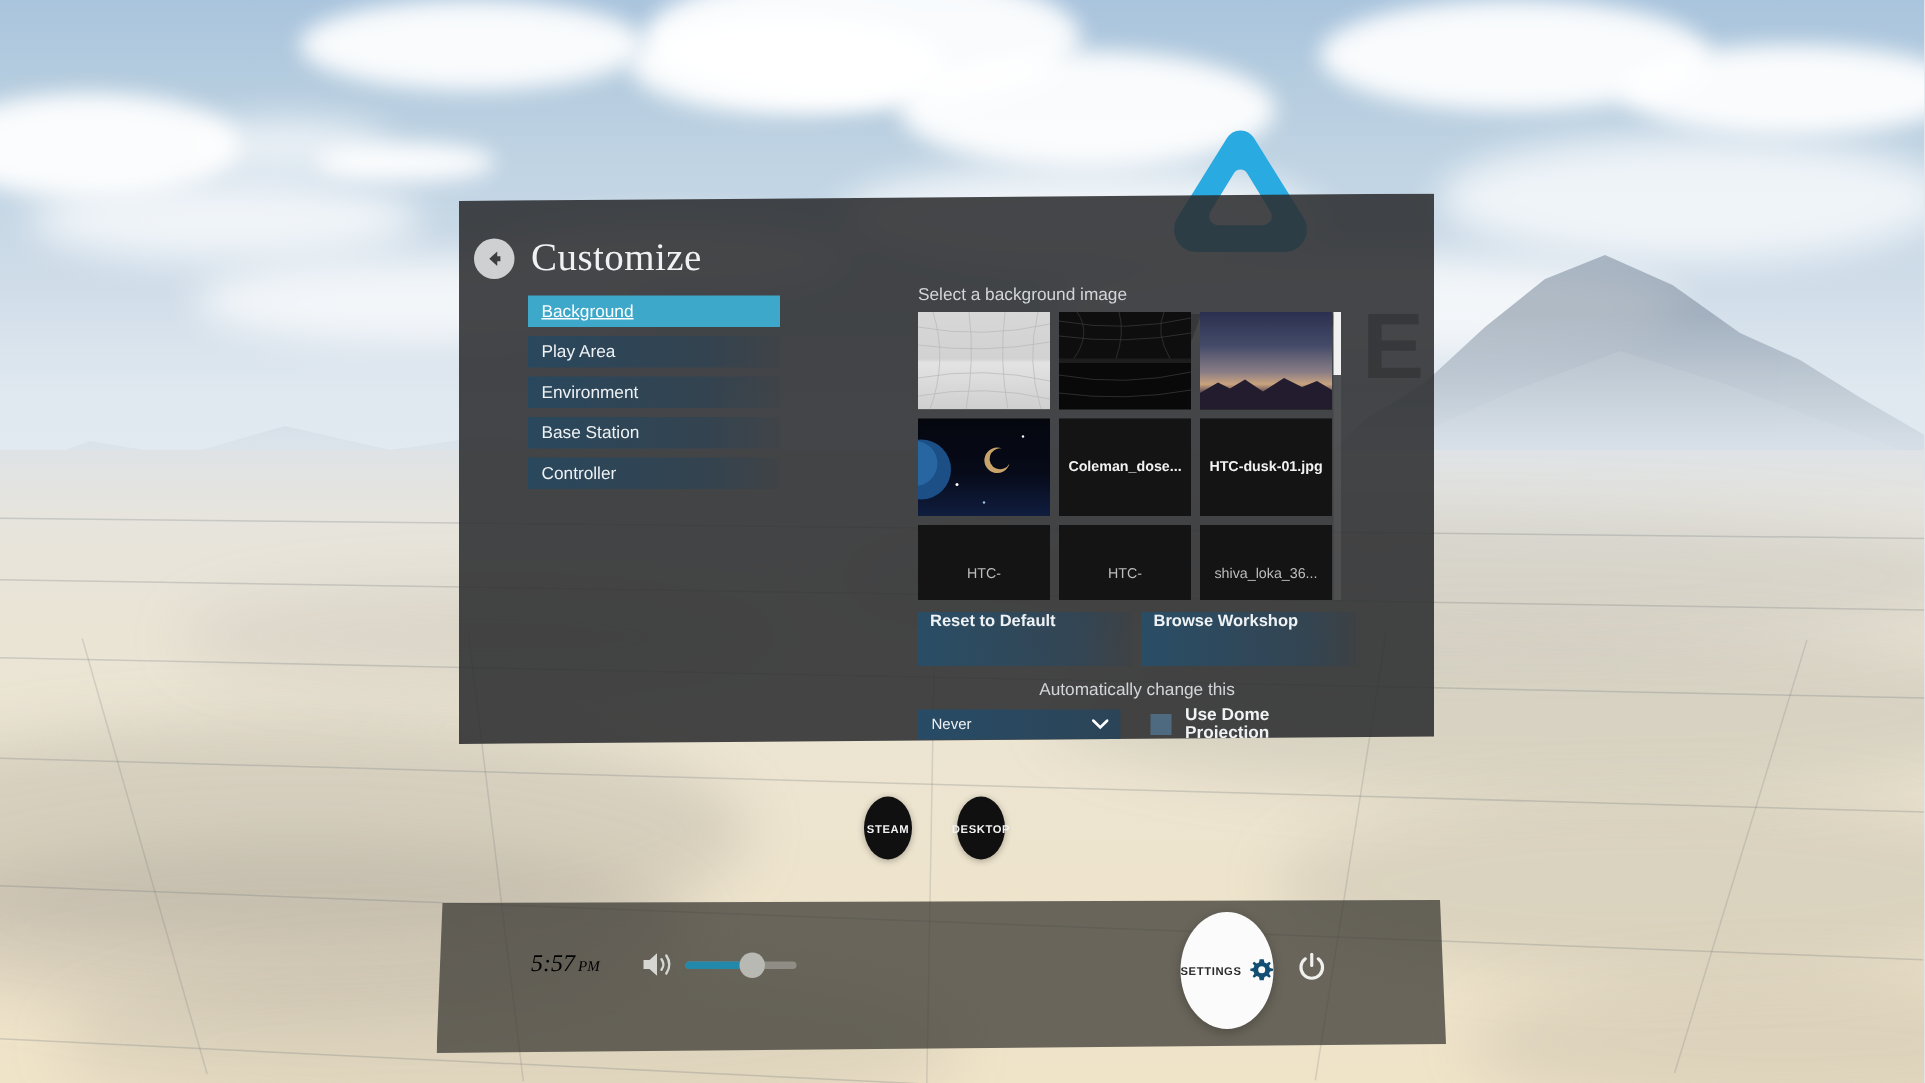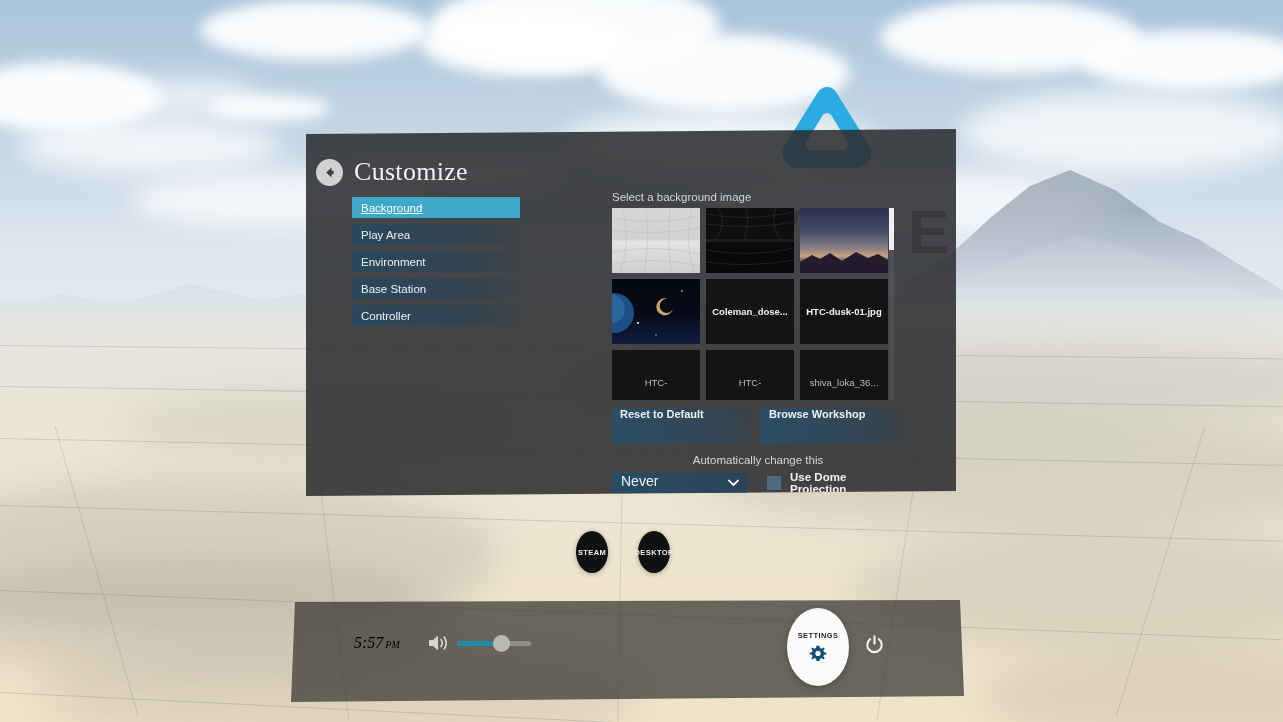--- a/index.html
+++ b/index.html
@@ -286,24 +286,24 @@
   .ctrl-row {
     display: flex;
     align-items: center;
     gap: 20px;
   }
   .select-box {
     position: relative;
     width: 128px;
     height: 20px;
     display: flex;
-    align-items: flex-start;
+    align-items: center;
     padding-left: 9px;
     color: #eef2f4;
-    font-size: 14px;
+    font-size: 10px;
     cursor: pointer;
     background: linear-gradient(to right, rgba(38,76,104,0.95) 0%, rgba(40,68,90,0.85) 100%);
   }
   .select-chevron {
     position: absolute;
     right: 8px;
     top: 50%;
     transform: translateY(-50%);
   }
   .check-wrap {
@@ -396,21 +396,21 @@
 
   .settings-orb {
     position: absolute;
     left: 496px;
     top: 8px;
     width: 62px;
     height: 78px;
     border-radius: 50%;
     background: #fbfbfb;
     display: flex;
-    flex-direction: column;
+    flex-direction: row;
     align-items: center;
     justify-content: center;
     gap: 5px;
     cursor: pointer;
     box-shadow: 0 2px 7px rgba(0,0,0,0.25);
   }
   .settings-label {
     color: #2b2b2b;
     font-size: 7.5px;
     font-weight: bold;

